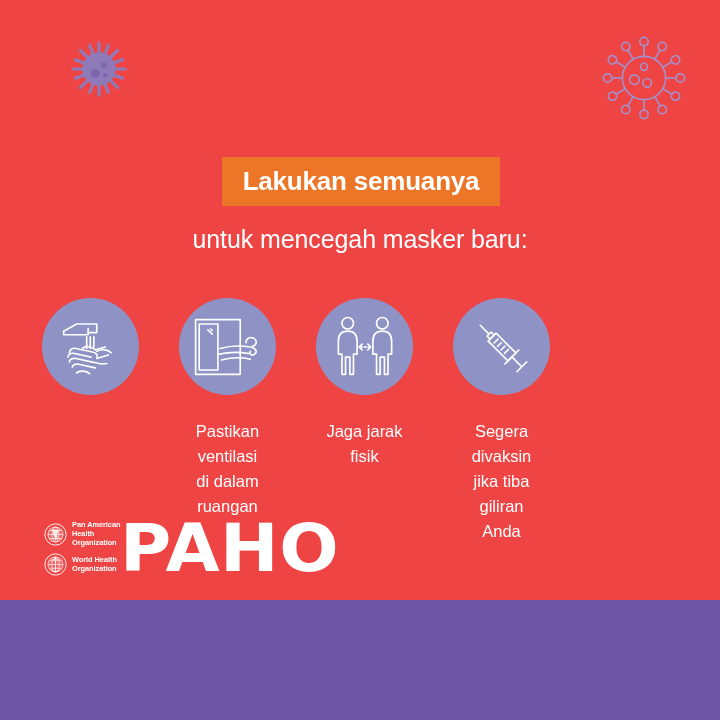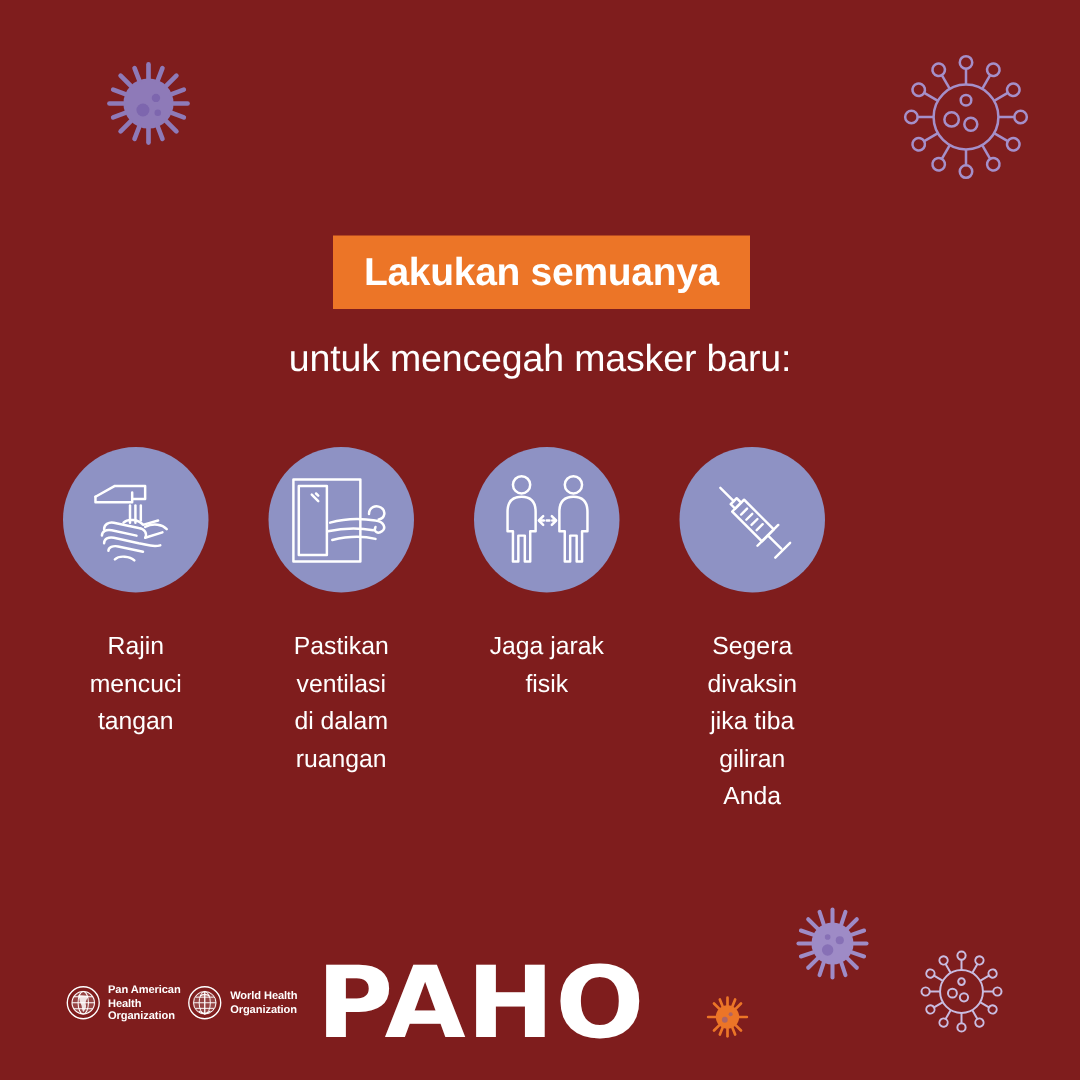--- a/index.html
+++ b/index.html
@@ -13,22 +13,22 @@
   body {
     background: #6f55a6;
     font-family: "Liberation Sans", sans-serif;
     position: relative;
   }
 
   #poster {
     position: absolute;
     inset: 0;
     width: 720px;
-    height: 720px;
-    background: #7f1d1d;
+    height: 600px;
+    background: #ef4444;
     overflow: hidden;
   }
 
   
   .virus { position: absolute; }
   .virus svg { display: block; }
 
   #virus-top-left   { left: 68px;  top: 38px;  }
   #virus-top-right  { left: 596px; top: 30px;  }
   #virus-bottom-mid { left: 470px; top: 663px; }
@@ -113,24 +113,23 @@
   #footer-logo {
     position: absolute;
     left: 44px;
     bottom: 24px;
     display: flex;
     align-items: center;
   }
 
   #org-lockup {
     display: flex;
-    flex-direction: row;
+    flex-direction: column;
     justify-content: flex-end;
     gap: 5px;
-    margin-right: 13px;
   }
 
   .org-line {
     display: flex;
     align-items: center;
   }
 
   .org-emblem {
     width: 23px;
     height: 23px;
@@ -394,23 +393,20 @@
               <path d="M24 78 C24 75 28 73 33 74 L56 79"></path>
 
               <path d="M38 52 C42 48 52 49 56 54 L70 50"></path>
               <path d="M30 86 C34 82 44 83 48 87"></path>
 
               <path d="M58 56 C66 52 74 54 78 58"></path>
             </g>
           </svg>
         </span>
       </div>
-      <div class="measure-label">Rajin
-mencuci
-tangan</div>
     </div>
 
 
     <div class="measure">
       <div class="icon-circle">
         <span>
           <svg width="80" height="72" viewBox="0 0 110 100" aria-hidden="true">
             <g fill="none" stroke="#ffffff" stroke-width="2.3" stroke-linecap="round" stroke-linejoin="round">
 
               <rect x="10" y="12" width="62" height="76"></rect>

